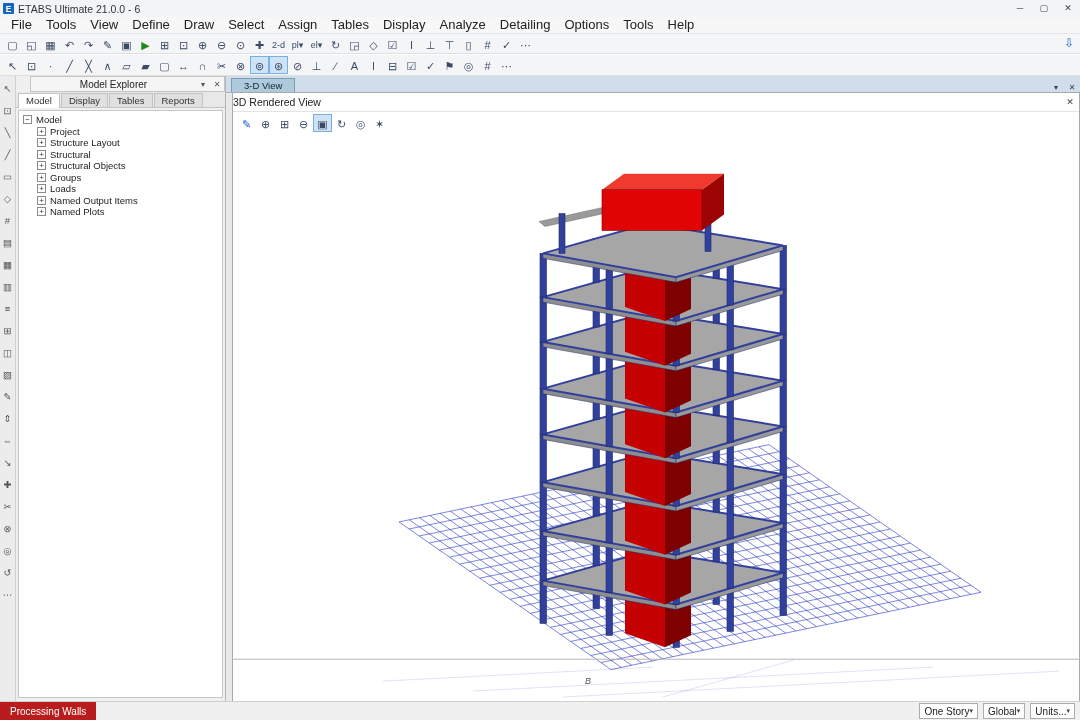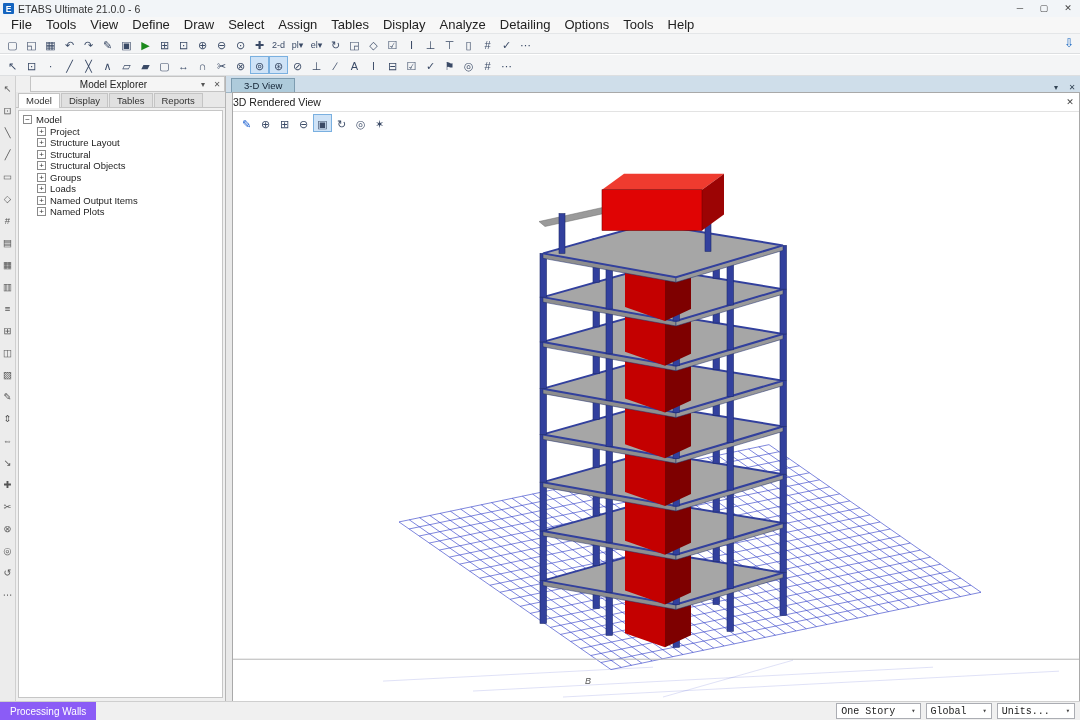--- a/index.html
+++ b/index.html
@@ -86,25 +86,25 @@
   .canvas{position:absolute;left:0;right:0;top:41px;bottom:0;background:#fff;
           overflow:hidden;}
   .canvas svg{display:block;width:100%;height:100%;}
   .floor-label{position:absolute;left:352px;top:542px;font-size:9px;font-style:italic;
                color:#555;}
 
   
   .statusbar{position:absolute;left:0;right:0;bottom:0;height:18px;background:#f0f0f0;
              border-top:1px solid #cfcfcf;display:flex;align-items:center;font-size:10px;
              color:#222;}
-  .status-msg{height:18px;background:#8b5cf6;color:#fff;display:flex;align-items:center;
+  .status-msg{height:18px;background:#b91c1c;color:#fff;display:flex;align-items:center;
               padding:0 10px;box-sizing:border-box;}
   .sb-spacer{flex:1;}
   .sb-select{height:14px;background:#fff;border:1px solid #abadb3;display:flex;
-             align-items:center;padding:0 4px;margin-right:5px;gap:16px;font-family:Liberation Mono, monospace;}
+             align-items:center;padding:0 4px;margin-right:5px;gap:0;}
   .sb-caret{font-size:7px;color:#444;}
 </style>
 </head>
 <body>
 
 <div id="app">
 
   <div class="titlebar">
     <span class="logo">E</span>
     <span class="t-title">ETABS Ultimate 21.0.0 - 6</span>

